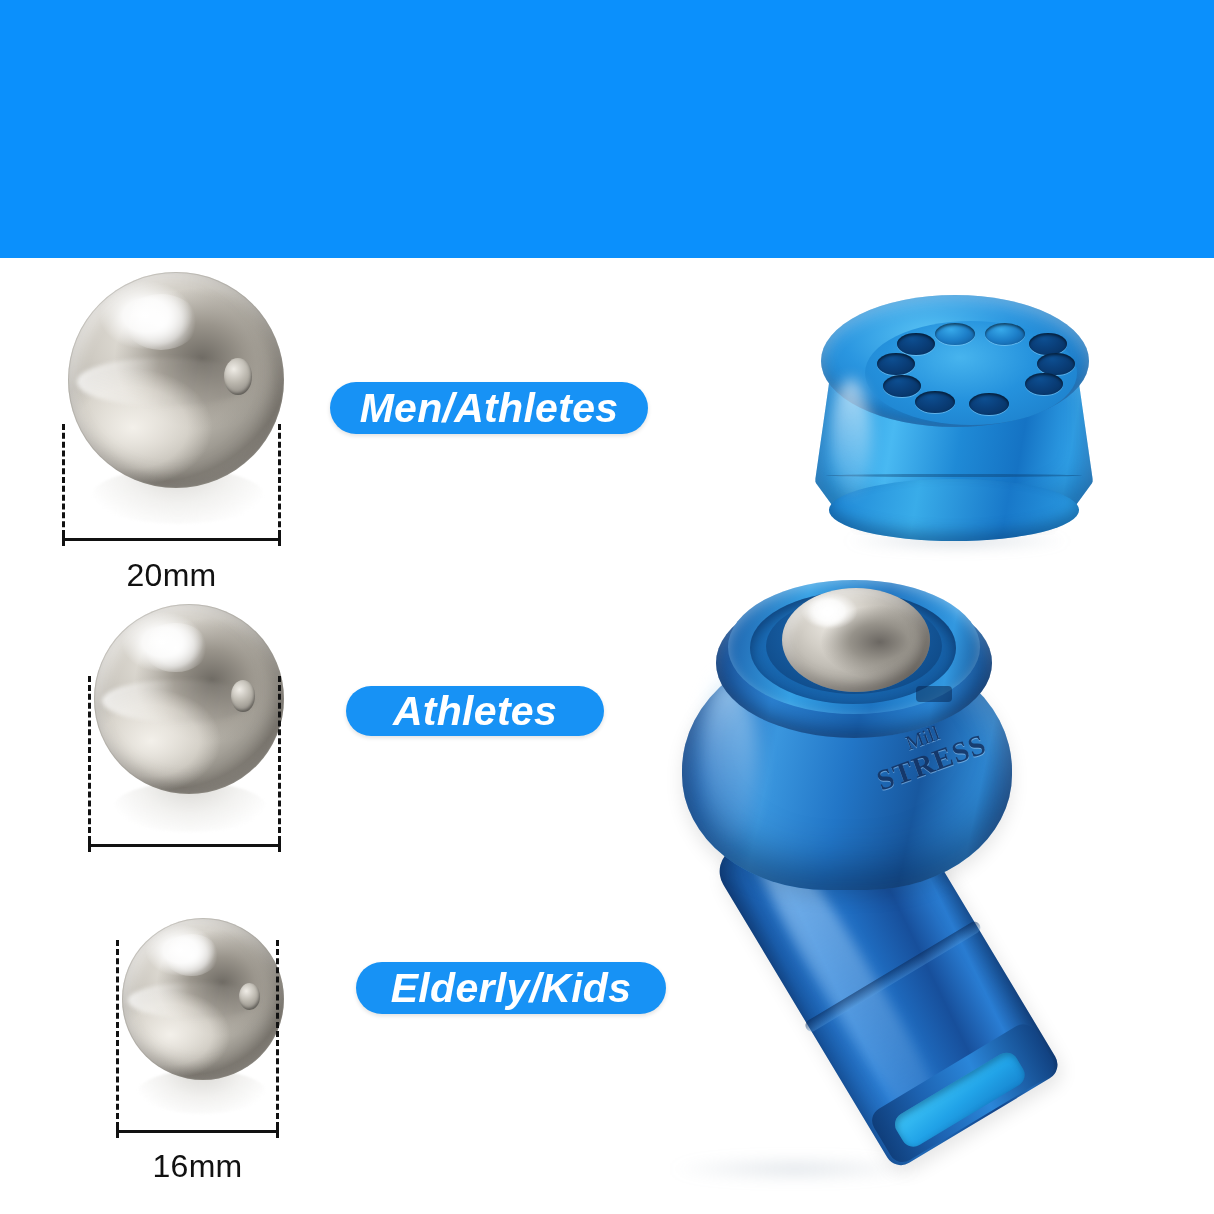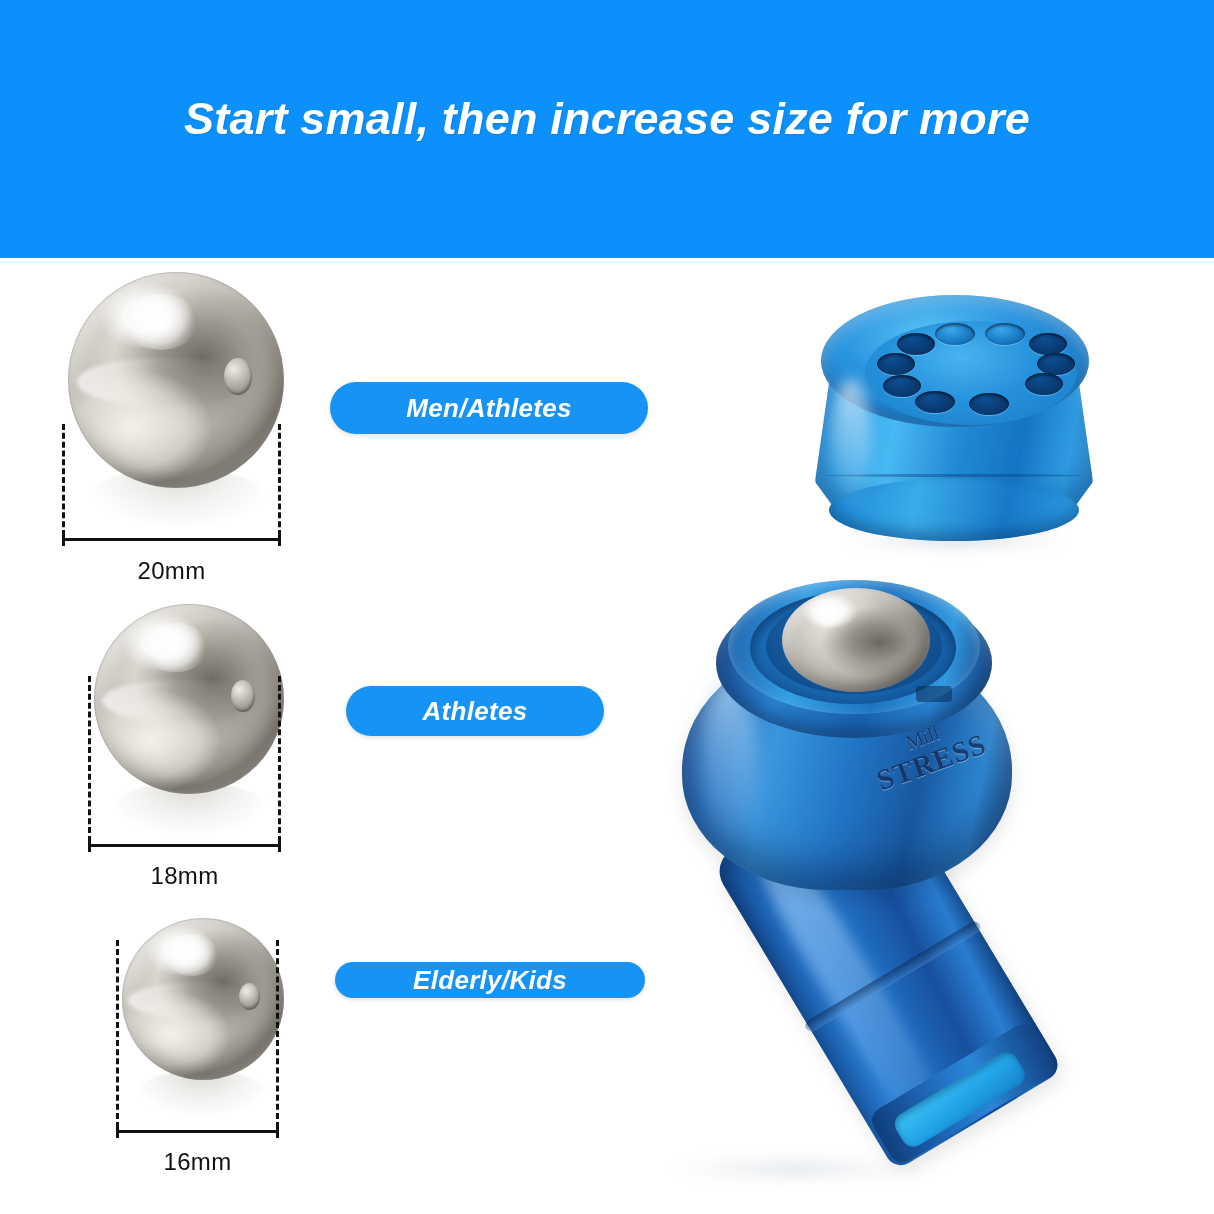--- a/index.html
+++ b/index.html
@@ -40,28 +40,28 @@
 
   .shadow{position:absolute;border-radius:50%;
         background:radial-gradient(ellipse at 50% 0%, rgba(205,203,198,.78) 0%, rgba(226,225,221,.45) 45%, rgba(255,255,255,0) 80%);
         filter:blur(1px);}
 
   .dashL,.dashR{position:absolute;width:0;
         border-left:3px dashed #111;}
   .baseline{position:absolute;height:0;border-top:3px solid #111;}
   .tick{position:absolute;width:0;border-left:3px solid #111;}
 
-  .mmlabel{position:absolute;color:#111;font-size:24px;
+  .mmlabel{position:absolute;color:#111;font-size:32px;
         font-family:"Liberation Sans","DejaVu Sans",sans-serif;
         letter-spacing:.3px;white-space:nowrap;text-align:center;}
 
   
   .pill{position:absolute;background:#1792f5;border-radius:40px;
         display:flex;align-items:center;justify-content:center;
-        color:#fff;font-weight:bold;font-style:italic;font-size:26px;
+        color:#fff;font-weight:bold;font-style:italic;font-size:41px;
         letter-spacing:.3px;white-space:nowrap;
         box-shadow:0 2px 4px rgba(0,0,0,.12);}
 
   
   #prod{position:absolute;left:600px;top:258px;width:614px;height:956px;}
 
   
   #cap{position:absolute;left:205px;top:25px;width:300px;height:265px;}
   #capbody{position:absolute;left:10px;top:62px;width:278px;height:190px;
         border-radius:50% / 22% 22% 30% 30%;
@@ -171,21 +171,20 @@
   #notch{position:absolute;left:286px;top:128px;width:36px;height:16px;
         border-radius:4px;background:rgba(10,42,86,.55);}
   #massshadow{position:absolute;left:40px;top:600px;width:250px;height:22px;
         border-radius:50%;filter:blur(7px);
         background:radial-gradient(ellipse, rgba(125,145,165,.26), rgba(255,255,255,0) 72%);}
 </style>
 </head>
 <body>
 
 <div id="header">
-  <div class="hline" id="hl2">Start small, then increase size for more</div>
 </div>
 
 <div class="ballwrap" style="left:62px;top:272px;width:240px;height:320px;">
   <div class="shadow" style="left:30px;top:196px;width:172px;height:56px;"></div>
   <div class="ball" style="left:6px;top:0px;width:216px;height:216px;">
     <div class="band" style="top:40%;height:22%;"></div>
     <div class="spec" style="left:26%;top:10%;width:34%;height:26%;"></div>
     <div class="nub" style="left:72%;top:40%;width:13%;height:17%;"></div>
     <div class="rim"></div>
   </div>
@@ -206,42 +205,41 @@
     <div class="band" style="top:40%;height:22%;"></div>
     <div class="spec" style="left:26%;top:10%;width:34%;height:26%;"></div>
     <div class="nub" style="left:72%;top:40%;width:13%;height:17%;"></div>
     <div class="rim"></div>
   </div>
   <div class="dashL" style="left:0px;top:72px;height:166px;"></div>
   <div class="dashR" style="left:190px;top:72px;height:166px;"></div>
   <div class="baseline" style="left:0px;top:240px;width:193px;"></div>
   <div class="tick" style="left:0px;top:232px;height:16px;"></div>
   <div class="tick" style="left:190px;top:232px;height:16px;"></div>
-  <div class="mmlabel" style="left:0px;top:258px;width:193px;">18mm</div>
 </div>
 <div class="pill" style="left:346px;top:686px;width:258px;height:50px;">
   <span>Athletes</span>
 </div>
 
 <div class="ballwrap" style="left:116px;top:918px;width:190px;height:275px;">
   <div class="shadow" style="left:22px;top:152px;width:128px;height:44px;"></div>
   <div class="ball" style="left:6px;top:0px;width:162px;height:162px;">
     <div class="band" style="top:40%;height:22%;"></div>
     <div class="spec" style="left:26%;top:10%;width:34%;height:26%;"></div>
     <div class="nub" style="left:72%;top:40%;width:13%;height:17%;"></div>
     <div class="rim"></div>
   </div>
   <div class="dashL" style="left:0px;top:22px;height:188px;"></div>
   <div class="dashR" style="left:160px;top:22px;height:188px;"></div>
   <div class="baseline" style="left:0px;top:212px;width:163px;"></div>
   <div class="tick" style="left:0px;top:204px;height:16px;"></div>
   <div class="tick" style="left:160px;top:204px;height:16px;"></div>
   <div class="mmlabel" style="left:0px;top:230px;width:163px;">16mm</div>
 </div>
-<div class="pill" style="left:335px;top:962px;width:310px;height:36px;">
+<div class="pill" style="left:356px;top:962px;width:310px;height:52px;">
   <span>Elderly/Kids</span>
 </div>
 
 <div id="prod">
 
   <div id="cap">
     <div id="capshadow"></div>
     <div id="capbody"></div>
     <div id="capbot"></div>
     <div id="captop">

